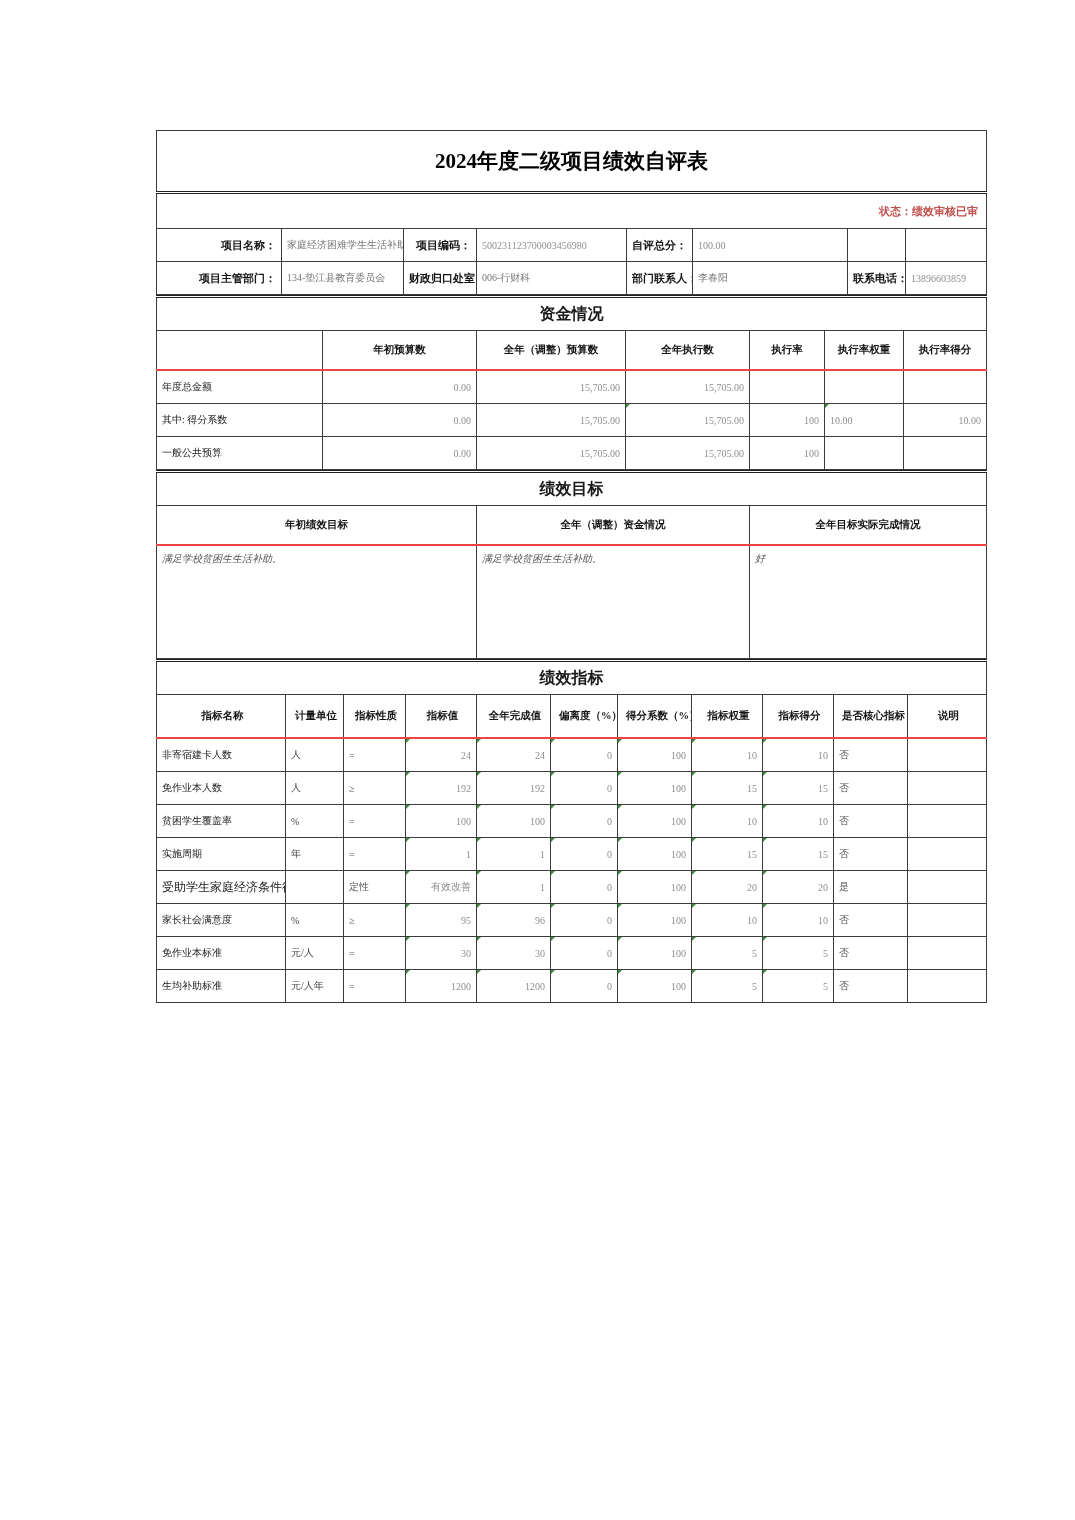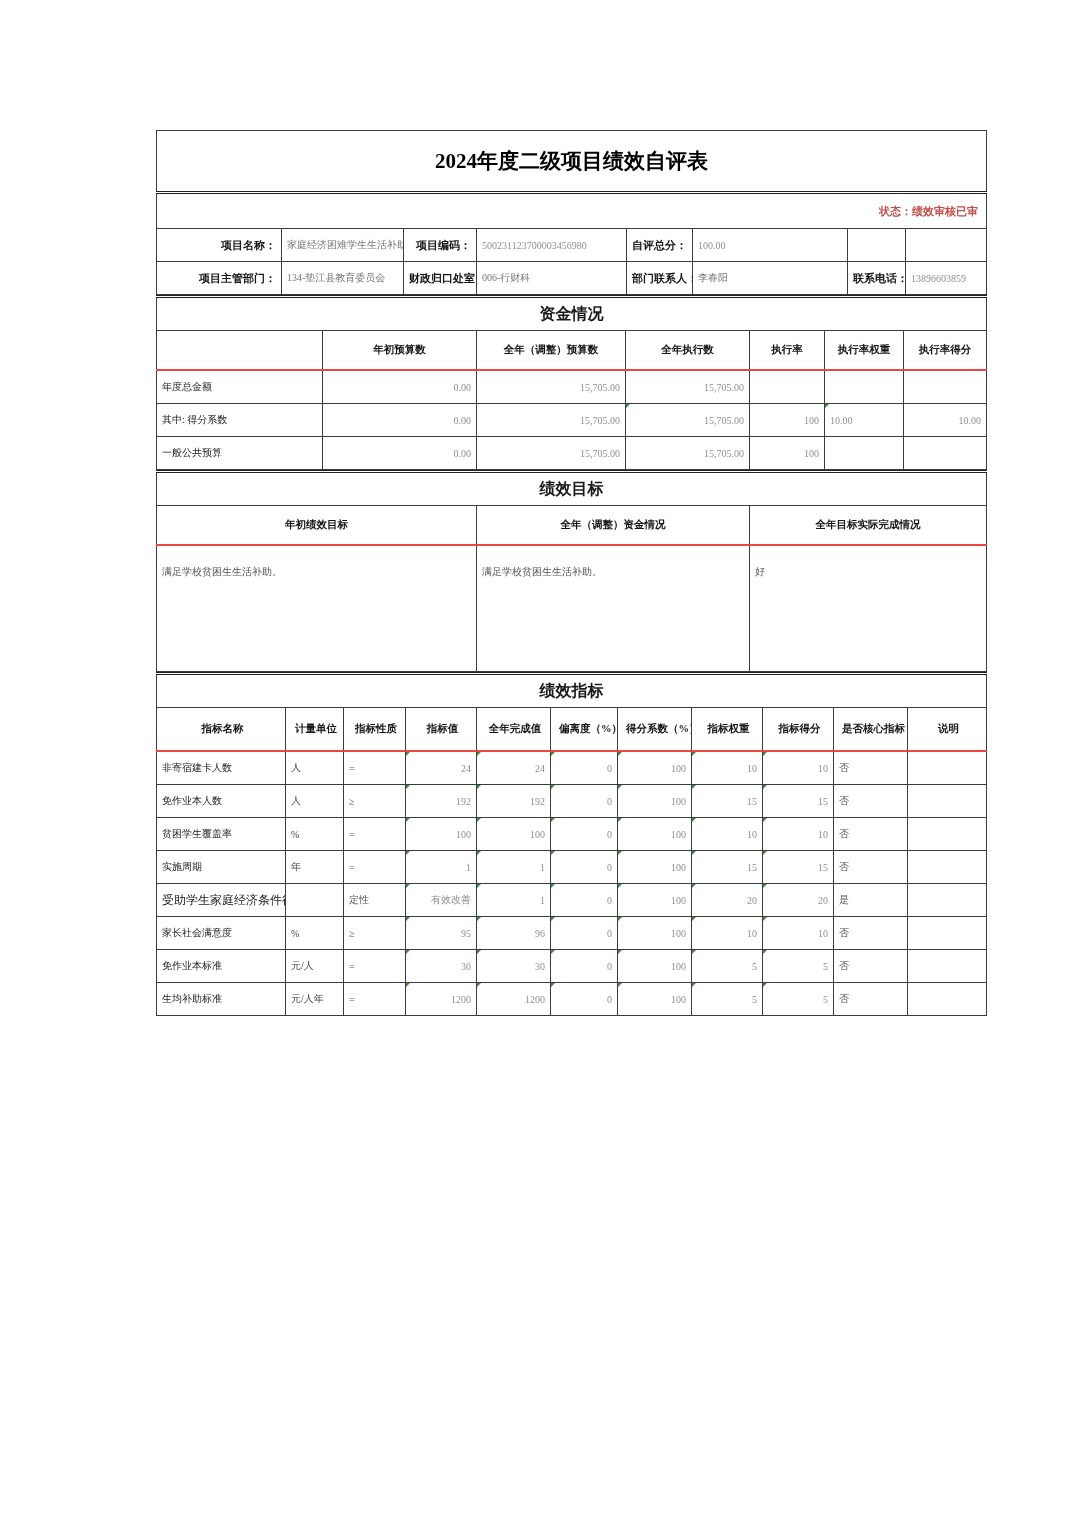--- a/index.html
+++ b/index.html
@@ -18,21 +18,21 @@
   .section-cell { height:30px; text-align:center; font-weight:bold; font-size:16px;
                   color:#1a1a1a; border-top:3px double #222; }
   .colhead { height:36px; text-align:center; font-weight:bold; font-size:10.5px;
              color:#151515; border-bottom:2px solid #ef4444; }
   .rowlbl { text-align:left; color:#222; }
   .num { text-align:right; color:#8f8f8f; }
   .numl { text-align:left; color:#8f8f8f; }
   .h32 td { height:30px; }
   .h42 td { height:40px;padding-left:8px; }
   .goalbody td { height:105px; vertical-align:top; white-space:normal;
-                 color:#555; padding-top:19px; }
+                 color:#555; padding-top:6px;font-style:italic; }
   .gm { position:relative; }
   .gm::before { content:""; position:absolute; top:0; left:0; width:0; height:0;
                 border-top:4px solid #3d8b3d; border-right:4px solid transparent; }
   .core { text-align:left; color:#555; }
   .sm { font-size:12px; }
   .ind-name { text-align:left; color:#222; }
   .unit { text-align:left; color:#444; }
   .nature { text-align:left; color:#555; }
 </style>
 </head>

